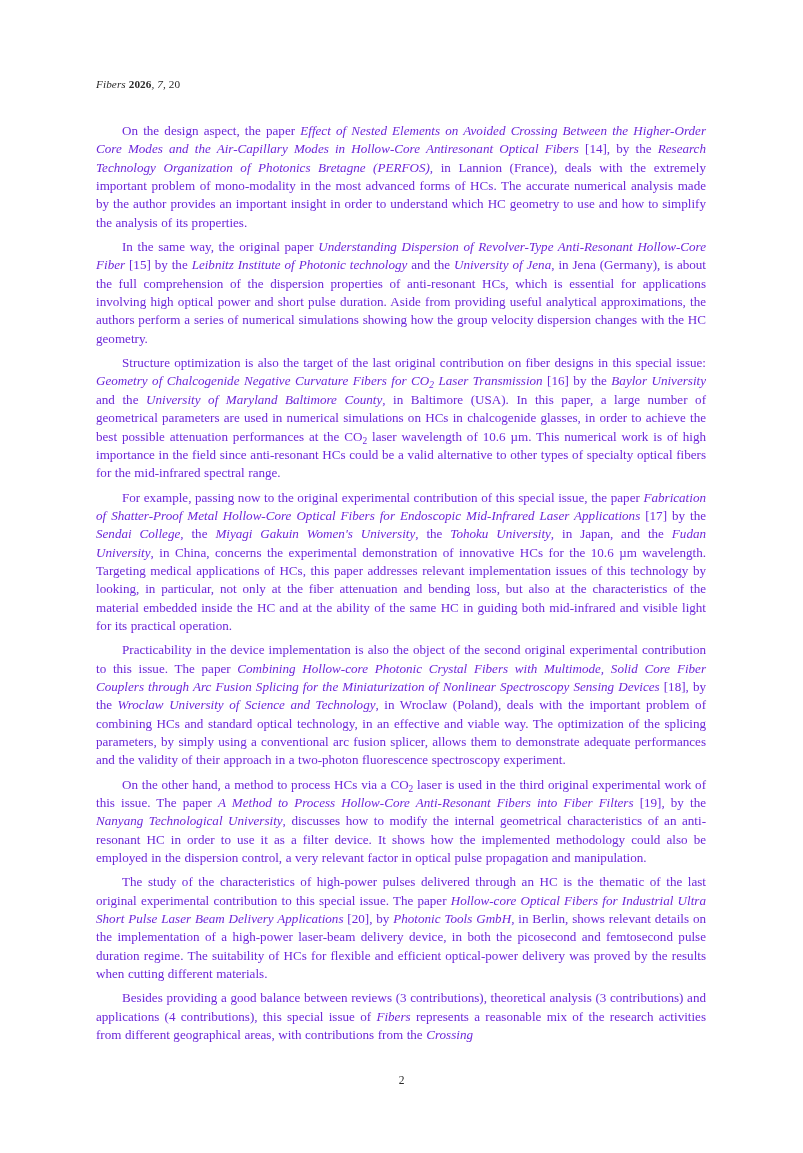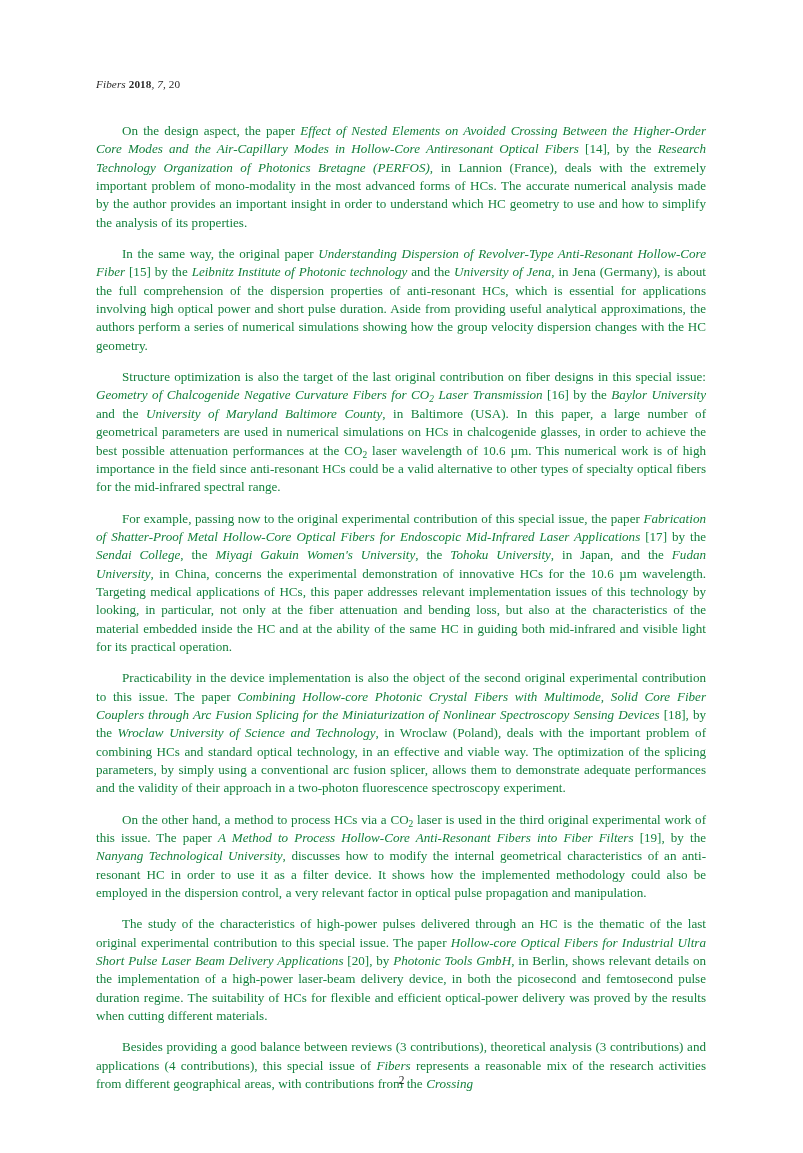--- a/index.html
+++ b/index.html
@@ -50,26 +50,26 @@
     top: 122px;
     width: 610px;
   }
   p.para {
     margin: 0;
     text-align: justify;
     text-justify: inter-word;
     font-size: 13.1px;
     line-height: 18.35px;
     text-indent: 26px;
-    color: #15803d;
+    color: #6d28d9;
     hyphens: none;
     word-spacing: 0.02em;
   }
   p.para + p.para {
-    margin-top: 13px;
+    margin-top: 6px;
   }
   i, .it {
   }
   sub {
     font-size: 0.72em;
     line-height: 0;
     vertical-align: -0.28em;
   }
   .page-number {
     position: absolute;
@@ -81,21 +81,21 @@
     color: #2a2a2a;
   }
 </style>
 </head>
 <body>
 
 <div class="page">
 
   <div class="running-head">
     <span class="it">Fibers</span>
-    <b>2018</b><span>,</span>
+    <b>2026</b><span>,</span>
     <span class="vol">7</span><span>,</span>
     <span class="num">20</span>
   </div>
 
   <div class="body-col" id="body-col">
       <p class="para"><span>On the design aspect, the paper </span><i>Effect of Nested Elements on Avoided Crossing Between the Higher-Order Core Modes and the Air-Capillary Modes in Hollow-Core Antiresonant Optical Fibers</i><span> [14], by the </span><i>Research Technology Organization of Photonics Bretagne (PERFOS)</i><span>, in Lannion (France), deals with the extremely important problem of mono-modality in the most advanced forms of HCs. The accurate numerical analysis made by the author provides an important insight in order to understand which HC geometry to use and how to simplify the analysis of its properties.</span></p>
       <p class="para"><span>In the same way, the original paper </span><i>Understanding Dispersion of Revolver-Type Anti-Resonant Hollow-Core Fiber</i><span> [15] by the </span><i>Leibnitz Institute of Photonic technology</i><span> and the </span><i>University of Jena</i><span>, in Jena (Germany), is about the full comprehension of the dispersion properties of anti-resonant HCs, which is essential for applications involving high optical power and short pulse duration. Aside from providing useful analytical approximations, the authors perform a series of numerical simulations showing how the group velocity dispersion changes with the HC geometry.</span></p>
       <p class="para"><span>Structure optimization is also the target of the last original contribution on fiber designs in this special issue: </span><i>Geometry of Chalcogenide Negative Curvature Fibers for CO</i><i><sub>2</sub></i><i> Laser Transmission</i><span> [16] by the </span><i>Baylor University</i><span> and the </span><i>University of Maryland Baltimore County</i><span>, in Baltimore (USA). In this paper, a large number of geometrical parameters are used in numerical simulations on HCs in chalcogenide glasses, in order to achieve the best possible attenuation performances at the CO</span><sub>2</sub><span> laser wavelength of 10.6 µm. This numerical work is of high importance in the field since anti-resonant HCs could be a valid alternative to other types of specialty optical fibers for the mid-infrared spectral range.</span></p>
       <p class="para"><span>For example, passing now to the original experimental contribution of this special issue, the paper </span><i>Fabrication of Shatter-Proof Metal Hollow-Core Optical Fibers for Endoscopic Mid-Infrared Laser Applications</i><span> [17] by the </span><i>Sendai College</i><span>, the </span><i>Miyagi Gakuin Women's University</i><span>, the </span><i>Tohoku University</i><span>, in Japan, and the </span><i>Fudan University</i><span>, in China, concerns the experimental demonstration of innovative HCs for the 10.6 µm wavelength. Targeting medical applications of HCs, this paper addresses relevant implementation issues of this technology by looking, in particular, not only at the fiber attenuation and bending loss, but also at the characteristics of the material embedded inside the HC and at the ability of the same HC in guiding both mid-infrared and visible light for its practical operation.</span></p>
       <p class="para"><span>Practicability in the device implementation is also the object of the second original experimental contribution to this issue. The paper </span><i>Combining Hollow-core Photonic Crystal Fibers with Multimode, Solid Core Fiber Couplers through Arc Fusion Splicing for the Miniaturization of Nonlinear Spectroscopy Sensing Devices</i><span> [18], by the </span><i>Wroclaw University of Science and Technology</i><span>, in Wroclaw (Poland), deals with the important problem of combining HCs and standard optical technology, in an effective and viable way. The optimization of the splicing parameters, by simply using a conventional arc fusion splicer, allows them to demonstrate adequate performances and the validity of their approach in a two-photon fluorescence spectroscopy experiment.</span></p>

